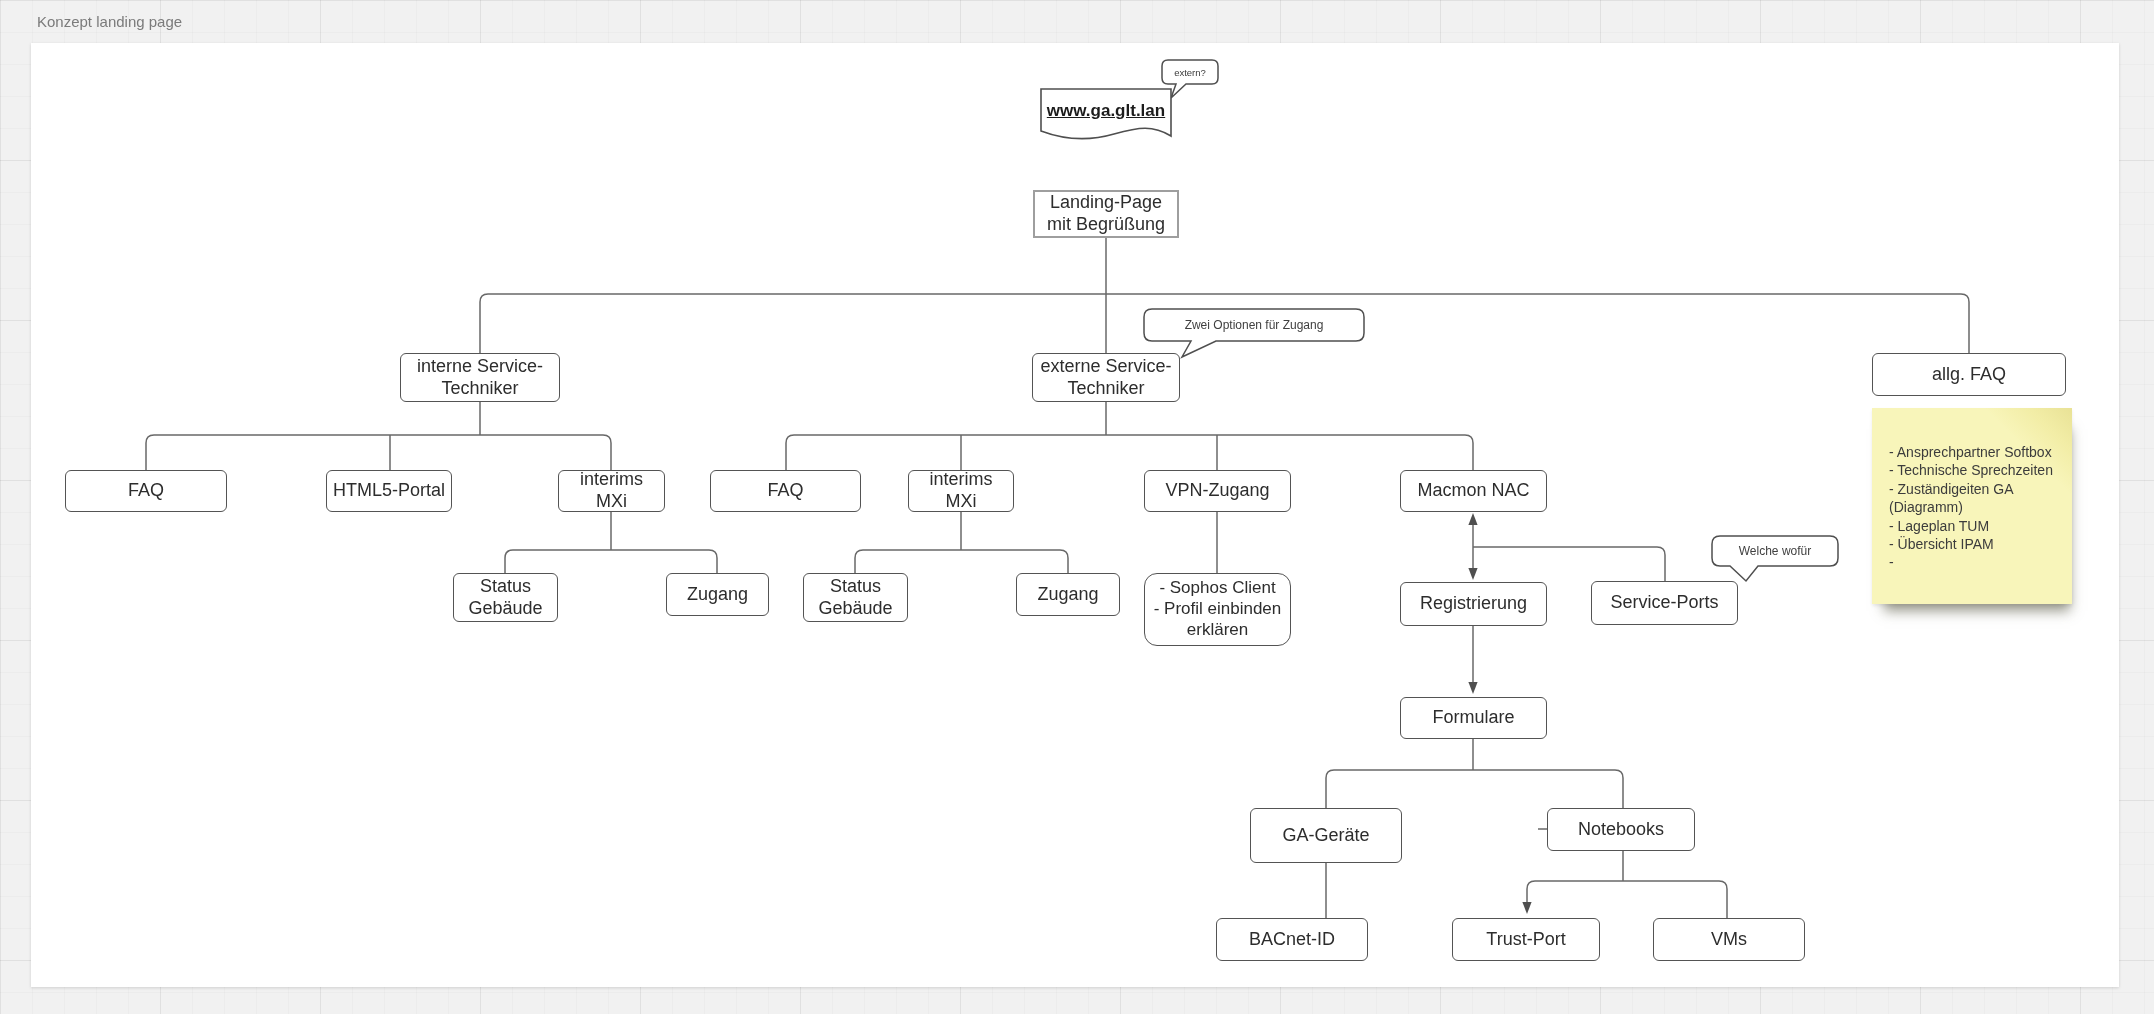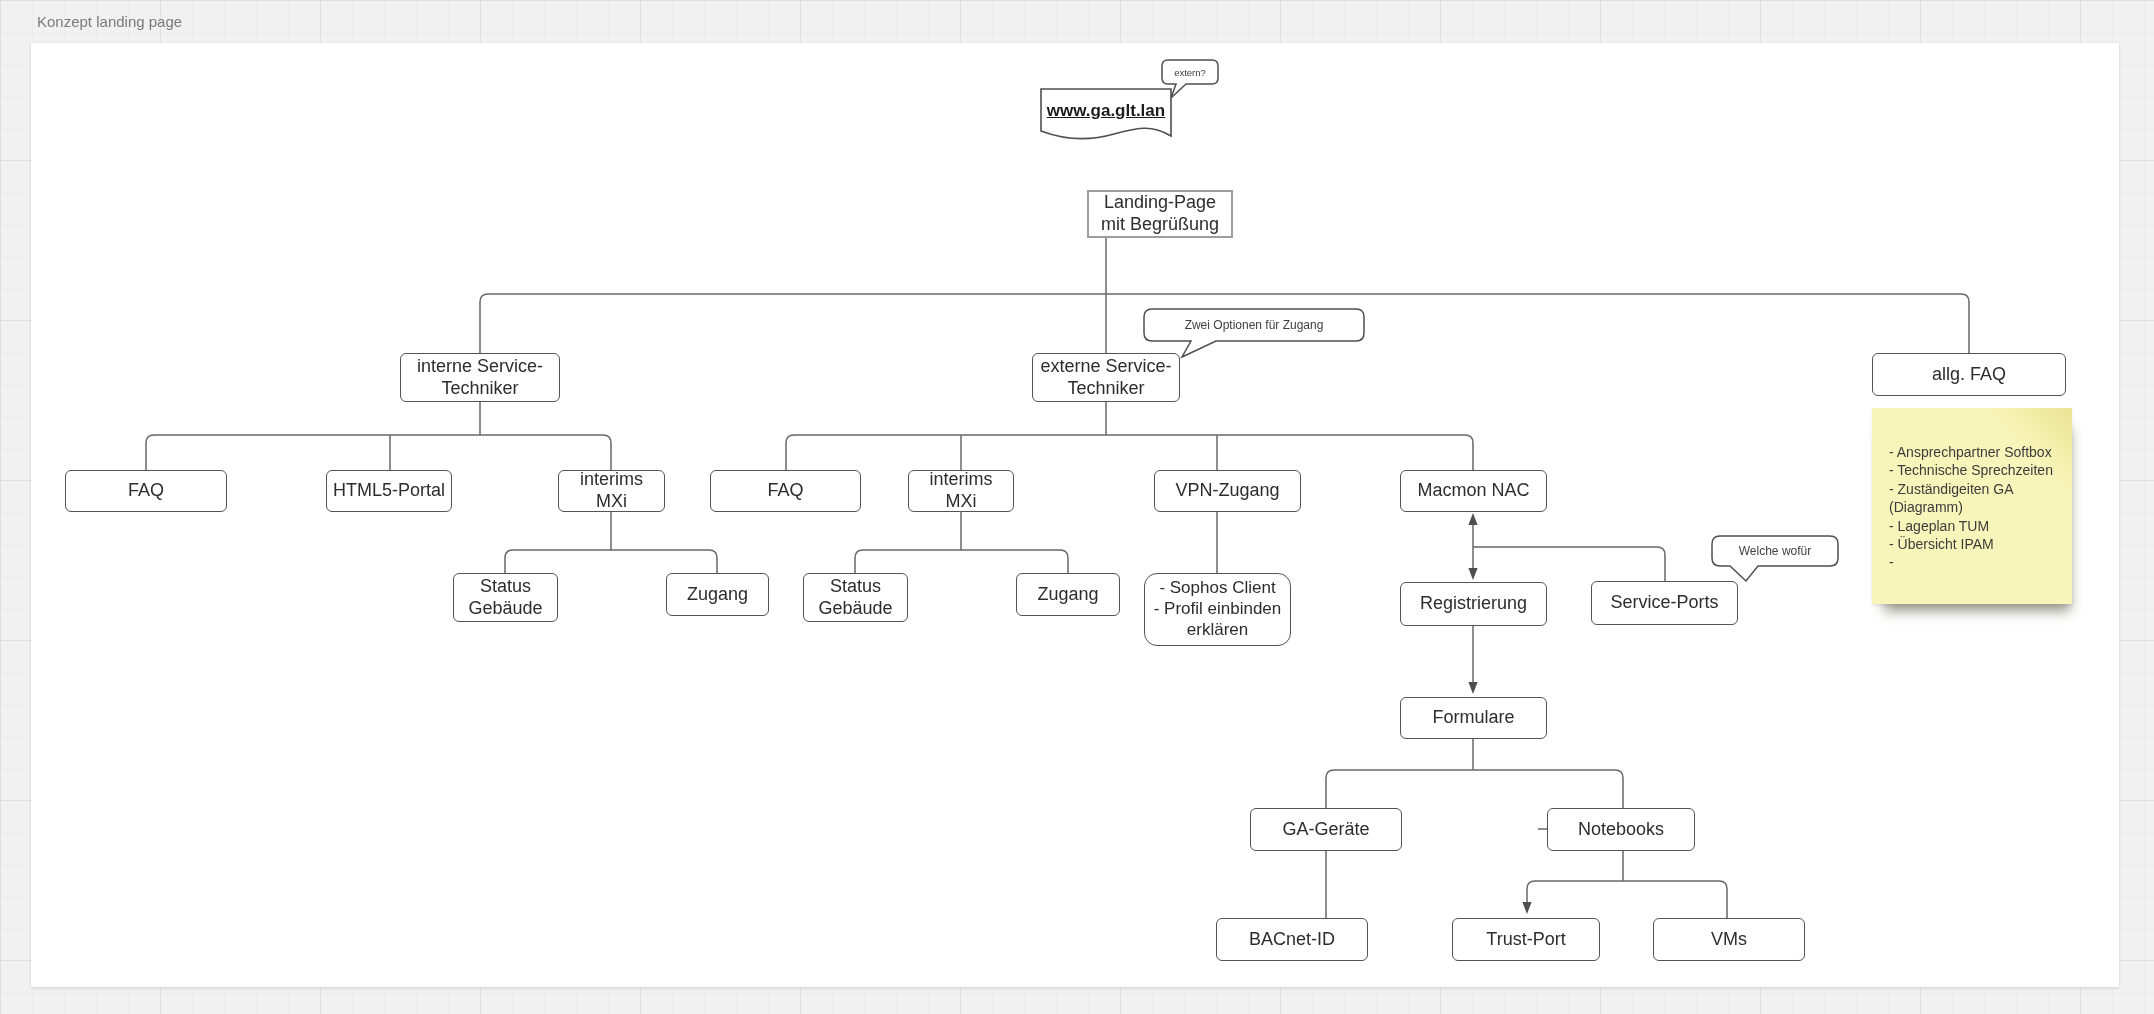--- a/index.html
+++ b/index.html
@@ -114,21 +114,21 @@
   <span class="bubble-label tiny" style="height:24px;">extern?</span>
 </div>
 
 <div class="docshape" style="left:1040px;top:88px;width:132px;height:50px;">
   <svg width="132" height="56" viewBox="0 0 132 56">
     <path class="shape" d="M1,1 L131,1 L131,48 C113,37 99,39 74,46 C50,53 25,52 1,43 Z"></path>
   </svg>
   <span class="doc-label">www.ga.glt.lan</span>
 </div>
 
-<div class="node square" style="left:1087px;top:190px;width:146px;height:48px;justify-content:flex-end;">
+<div class="node square" style="left:1033px;top:190px;width:146px;height:48px;justify-content:flex-end;">
     <span>Landing-Page mit Begrüßung</span>
   </div>
 
 <div class="bubble" style="left:1144px;top:309px;width:220px;height:32px;">
   <svg width="220" height="50" viewBox="0 0 220 50">
     <path class="shape" d="M8,0 L212,0 Q220,0 220,8 L220,24 Q220,32 212,32 L72,32 L38,48 L47,32 L8,32 Q0,32 0,24 L0,8 Q0,0 8,0 Z"></path>
   </svg>
   <span class="bubble-label" style="height:32px;">Zwei Optionen für Zugang</span>
 </div>
 
@@ -160,21 +160,21 @@
   </div>
 <div class="node" style="left:558px;top:470px;width:107px;height:42px;">
     <span>interims MXi</span>
   </div>
 <div class="node" style="left:710px;top:470px;width:151px;height:42px;">
     <span>FAQ</span>
   </div>
 <div class="node" style="left:908px;top:470px;width:106px;height:42px;">
     <span>interims MXi</span>
   </div>
-<div class="node" style="left:1144px;top:470px;width:147px;height:42px;margin-left:10px;">
+<div class="node" style="left:1144px;top:470px;width:147px;height:42px;">
     <span>VPN-Zugang</span>
   </div>
 <div class="node" style="left:1400px;top:470px;width:147px;height:42px;">
     <span>Macmon NAC</span>
   </div>
 
 <div class="bubble" style="left:1712px;top:536px;width:126px;height:30px;">
   <svg width="126" height="48" viewBox="0 0 126 48">
     <path class="shape" d="M8,0 L118,0 Q126,0 126,8 L126,22 Q126,30 118,30 L46,30 L34,45 L18,30 L8,30 Q0,30 0,22 L0,8 Q0,0 8,0 Z"></path>
   </svg>
@@ -200,21 +200,21 @@
     <span>Registrierung</span>
   </div>
 <div class="node" style="left:1591px;top:581px;width:147px;height:44px;">
     <span>Service-Ports</span>
   </div>
 
 <div class="node" style="left:1400px;top:697px;width:147px;height:42px;">
     <span>Formulare</span>
   </div>
 
-<div class="node" style="left:1250px;top:808px;width:152px;height:43px;">
+<div class="node" style="left:1250px;top:808px;width:152px;height:55px;">
     <span>GA-Geräte</span>
   </div>
 <div class="node" style="left:1547px;top:808px;width:148px;height:43px;">
     <span>Notebooks</span>
   </div>
 
 <div class="node" style="left:1216px;top:918px;width:152px;height:43px;">
     <span>BACnet-ID</span>
   </div>
 <div class="node" style="left:1452px;top:918px;width:148px;height:43px;">

